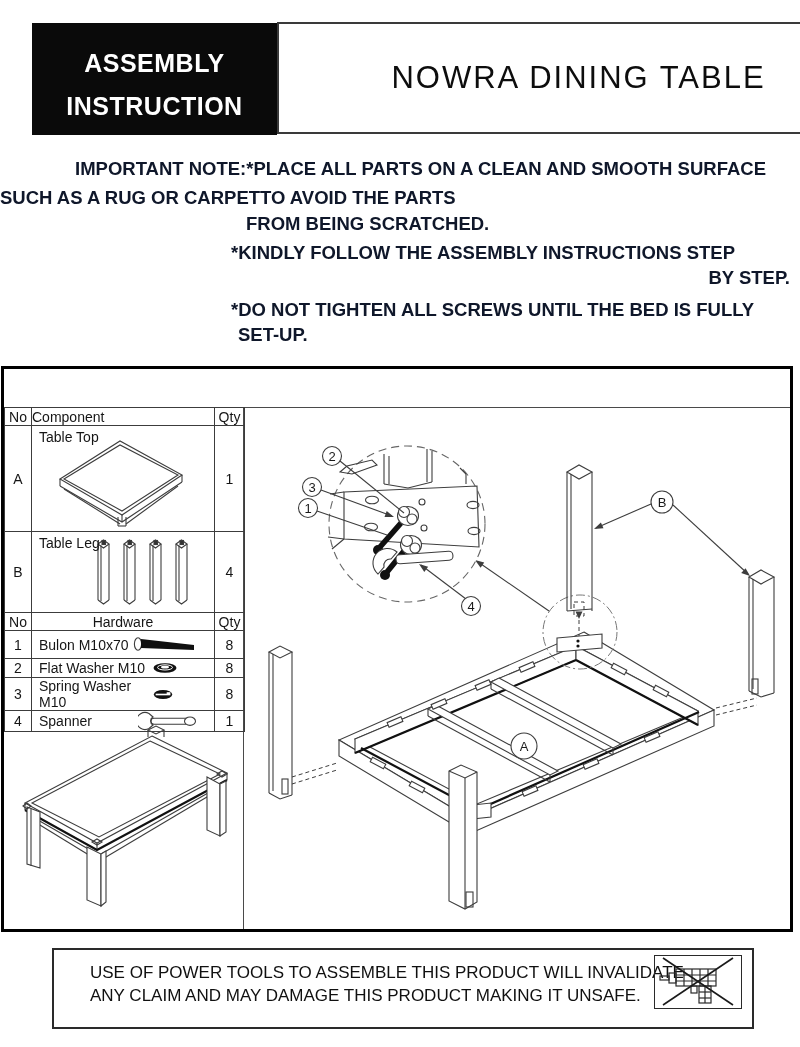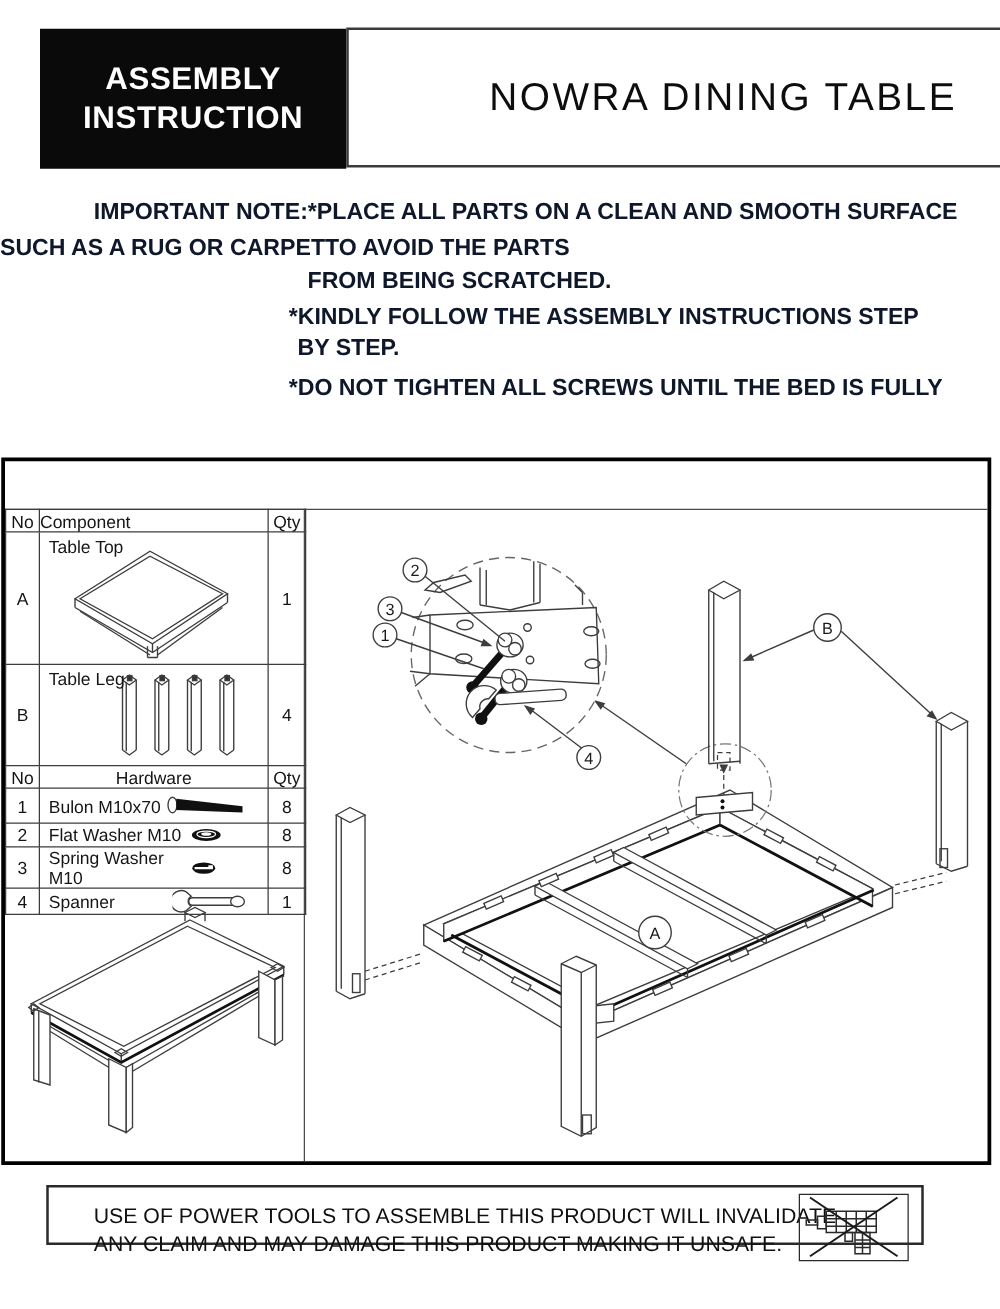--- a/index.html
+++ b/index.html
@@ -1,32 +1,32 @@
 <!DOCTYPE html>
 <html><head>
 <meta charset="utf-8">
 <style>
   html,body{margin:0;padding:0;background:#fff;}
   .page{position:relative;width:800px;height:1047px;background:#fff;overflow:hidden;
         font-family:"Liberation Sans","DejaVu Sans",sans-serif;color:#141414;}
   
   .badge{position:absolute;left:32px;top:23px;width:245px;height:112px;background:#0a0a0a;
          display:flex;flex-direction:column;align-items:center;justify-content:center;box-sizing:border-box;}
-  .badge div{color:#fff;font-size:25px;font-weight:bold;letter-spacing:.5px;line-height:31px;}
+  .badge div{color:#fff;font-size:25px;font-weight:bold;letter-spacing:.5px;line-height:31px;margin-top:12px;}
   .title-box{position:absolute;left:277px;top:22px;width:603px;height:112px;border:2px solid #3a3a3a;
              box-sizing:border-box;display:flex;align-items:center;justify-content:center;}
   .title-box span{font-size:31px;letter-spacing:2px;color:#0d0d0d;}
   
   .notes{position:absolute;left:0;top:158px;width:790px;font-weight:bold;font-size:18.5px;color:#0f172a;}
   .notes div{line-height:22px;white-space:nowrap;}
   .n1{margin-left:75px;}
   .n2{margin-top:7px;}
   .n3{margin-left:246px;margin-top:4px;}
   .n4{margin-left:231px;margin-top:7px;}
-  .n5{margin-left:238px;margin-top:3px;}
+  .n5{margin-left:238px;margin-top:3px;text-align:right;}
   .n6{margin-left:231px;margin-top:10px;}
   .n7{margin-left:238px;margin-top:3px;}
   
   .diagram-box{position:absolute;left:1px;top:366px;width:792px;height:566px;border:3px solid #000;box-sizing:border-box;}
   .top-rule{position:absolute;left:0;right:0;top:38px;border-top:1.5px solid #4a4a4a;}
   .col-divider{position:absolute;left:239px;top:38px;bottom:0;border-left:1.5px solid #4a4a4a;}
   table.parts{position:absolute;left:0;top:38px;width:239px;border-collapse:collapse;font-size:14px;color:#151515;table-layout:fixed;}
   table.parts td{border:1px solid #3c3c3c;padding:0;vertical-align:middle;}
   td.cno{width:26px;text-align:center;}
   td.cqty{width:29px;text-align:center;}
@@ -42,21 +42,21 @@
   
   .ln{stroke:#3d3d3d;stroke-width:1.1;fill:none;}
   .lnw{stroke:#3d3d3d;stroke-width:1.1;fill:#fff;}
   .thick{stroke:#111;stroke-width:2.2;fill:none;}
   .callout{stroke:#3d3d3d;stroke-width:1.1;fill:#fff;}
   .ctext{font-family:"Liberation Sans",sans-serif;font-size:13px;fill:#1a1a1a;text-anchor:middle;}
   .dash{stroke:#3d3d3d;stroke-width:1;fill:none;stroke-dasharray:4,3;}
   .arr{fill:#3d3d3d;stroke:none;}
   .blackfill{fill:#101010;stroke:none;}
   
-  .warning{position:absolute;left:37px;top:948px;width:702px;height:48px;border:2px solid #2a2a2a;box-sizing:border-box;}
+  .warning{position:absolute;left:52px;top:948px;width:702px;height:81px;border:2px solid #2a2a2a;box-sizing:border-box;}
   .warning .wtext{position:absolute;left:36px;top:11px;font-size:17px;line-height:23px;color:#101010;}
   .wicon{position:absolute;right:10px;top:5px;width:88px;height:54px;border:1.5px solid #2a2a2a;box-sizing:border-box;}
 </style>
 </head>
 <body>
 
 <div class="page">
 
   <div class="badge">
     <div>ASSEMBLY</div>
@@ -66,20 +66,21 @@
     <span>NOWRA DINING TABLE</span>
   </div>
 
   <div class="notes">
     <div class="n1">IMPORTANT NOTE:*PLACE ALL PARTS ON A CLEAN AND SMOOTH SURFACE</div>
     <div class="n2">SUCH AS A RUG OR CARPETTO AVOID THE PARTS</div>
     <div class="n3">FROM BEING SCRATCHED.</div>
     <div class="n4">*KINDLY FOLLOW THE ASSEMBLY INSTRUCTIONS STEP</div>
     <div class="n5">BY STEP.</div>
     <div class="n6">*DO NOT TIGHTEN ALL SCREWS UNTIL THE BED IS FULLY</div>
+    <div class="n7">SET-UP.</div>
   </div>
 
   <div class="diagram-box">
     <div class="top-rule"></div>
     <div class="col-divider"></div>
 
     <table class="parts">
       <tbody>
           <tr class="thead" style="height:17px;">
         <td class="cno">No</td>

